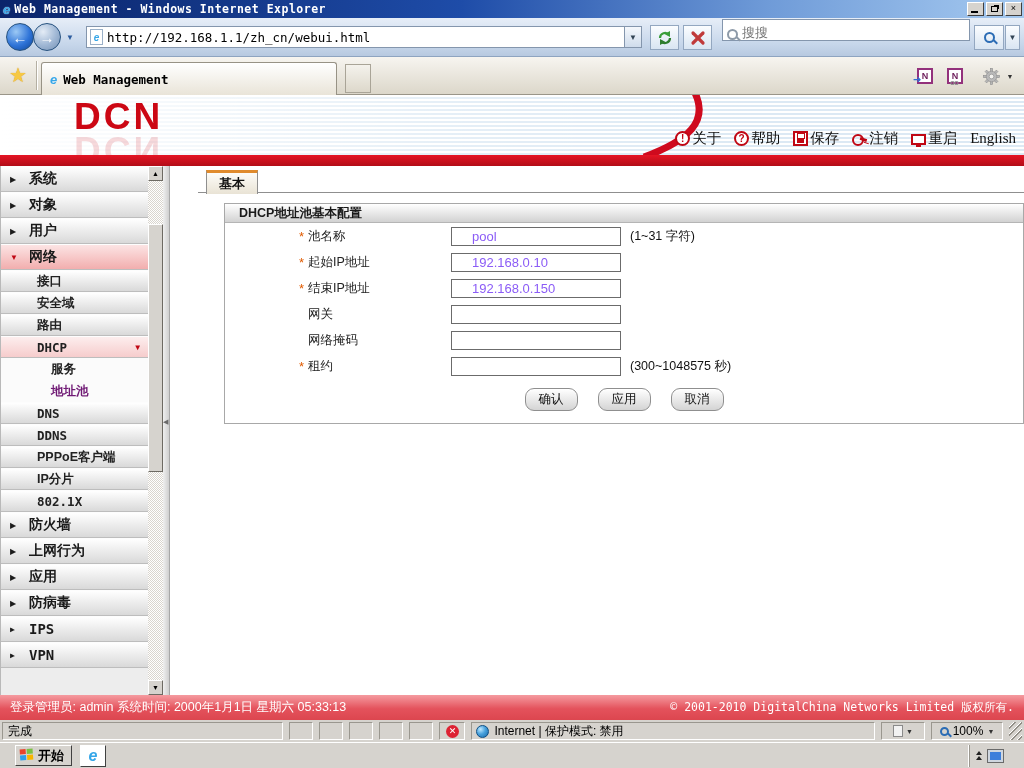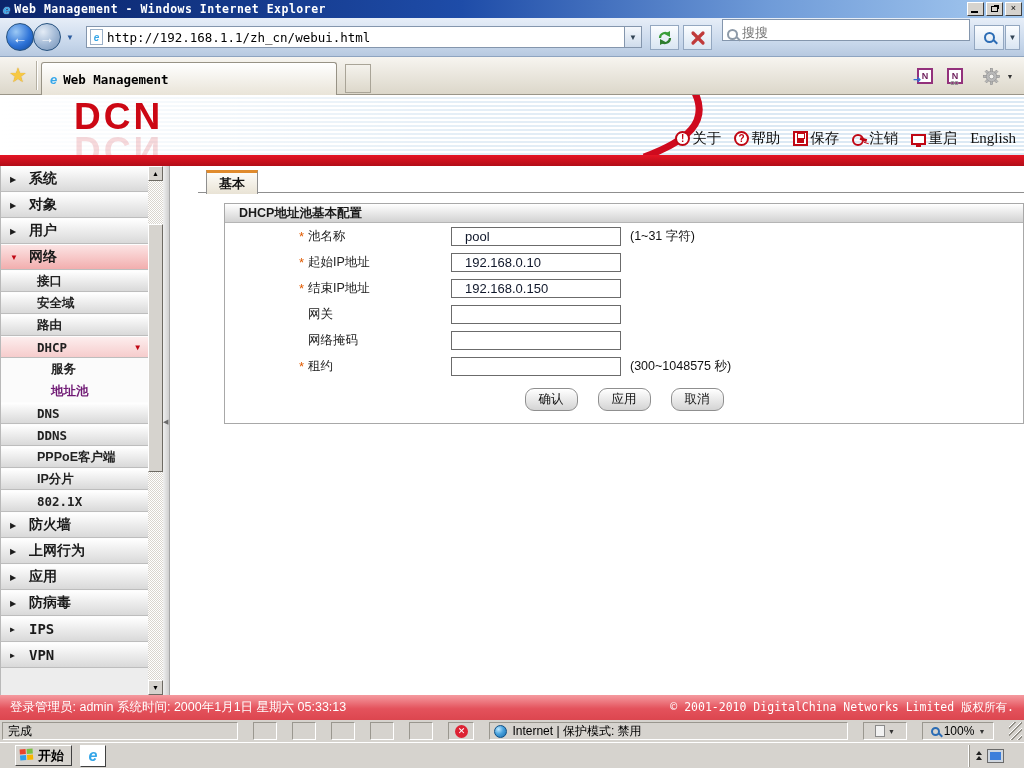--- a/index.html
+++ b/index.html
@@ -147,37 +147,37 @@
     border-top:3px solid #e08b2d; display:flex; align-items:center;
     font-size:13px; font-weight:bold; color:#111; z-index:2; }
   #panel { position:absolute; left:26px; top:37px; width:800px; background:#fff;
     border:1px solid #a8a8a8; padding-bottom:12px; }
   #panel-hdr { height:19px; background:linear-gradient(#ffffff,#d2d2d2); border-bottom:1px solid #b5b5b5;
     font-size:12.5px; font-weight:bold; color:#1a1a1a; display:flex; align-items:center; padding-left:14px; }
   .frow { display:flex; align-items:center; height:26px; }
   .flabel { width:156px; margin-left:70px; font-size:12.5px; color:#222; display:flex; align-items:center; }
   .star { color:#e05a00; width:13px; font-size:13px; text-align:center; }
   .star.empty { visibility:hidden; }
-  .frow input { width:170px; height:19px; border:1px solid #6b6b6b; font-size:13px; padding:0 13px; color:#0f172a; }
+  .frow input { width:170px; height:19px; border:1px solid #6b6b6b; font-size:13px; padding:0 20px; color:#8b5cf6; }
   .fhint { margin-left:9px; font-size:12.5px; color:#111; }
   #btnrow { display:flex; justify-content:center; gap:20px; margin-top:9px; }
   .pbtn { min-width:52px; padding:2px 13px; border:1px solid #8f8f8f; border-radius:9px;
     background:linear-gradient(#ffffff,#d4d4d4); font-size:12.5px; color:#111;
     box-shadow:inset 0 1px 0 #fff; cursor:pointer; }
 
   
   #pagefooter { position:absolute; left:0; top:600px; width:1024px; height:25px;
     background:linear-gradient(#f59ba0 0%,#e4525c 55%,#dc464f 100%);
     display:flex; align-items:center; justify-content:space-between; padding:0 10px;
     color:#fff; font-size:12.5px; }
   #pagefooter .copy { font-family:"DejaVu Sans Mono","Liberation Mono",monospace; font-size:11.5px; }
 
   
   #statusbar { position:absolute; left:0; top:720px; width:1024px; height:22px;
-    background:#d6d3ce; display:flex; align-items:center; gap:15px; padding:2px 2px; }
+    background:#d6d3ce; display:flex; align-items:center; gap:6px; padding:2px 2px; }
   .scell { height:18px; border:1px solid; border-color:#9a978f #fff #fff #9a978f;
     display:flex; align-items:center; font-size:12px; color:#000; }
   #scell-done { flex:1 1 auto; padding-left:5px; max-width:508px; }
   .scell.small { width:24px; flex:none; }
   #scell-err { width:26px; flex:none; justify-content:center; }
   .erricon { width:13px; height:13px; border-radius:50%; background:#d23; color:#fff;
     font-size:9px; font-weight:bold; display:flex; align-items:center; justify-content:center; }
   #scell-zone { flex:1 1 auto; padding-left:4px; gap:5px; }
   .globe { width:13px; height:13px; border-radius:50%;
     background:radial-gradient(circle at 32% 30%,#bfe8ff 0%,#49a2dd 45%,#176aab 100%);

